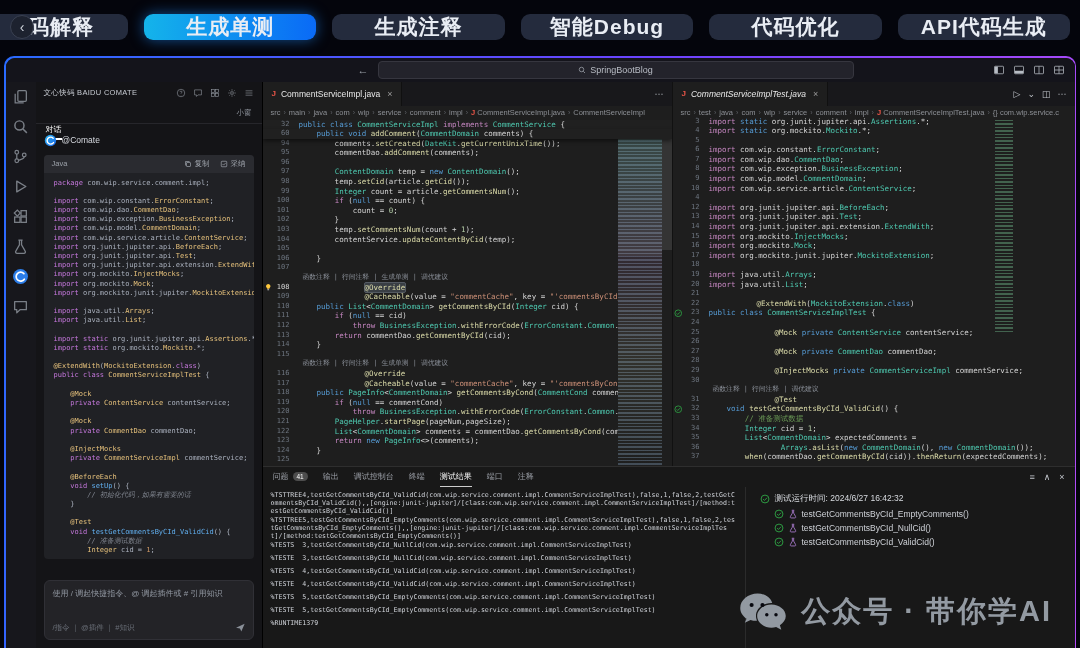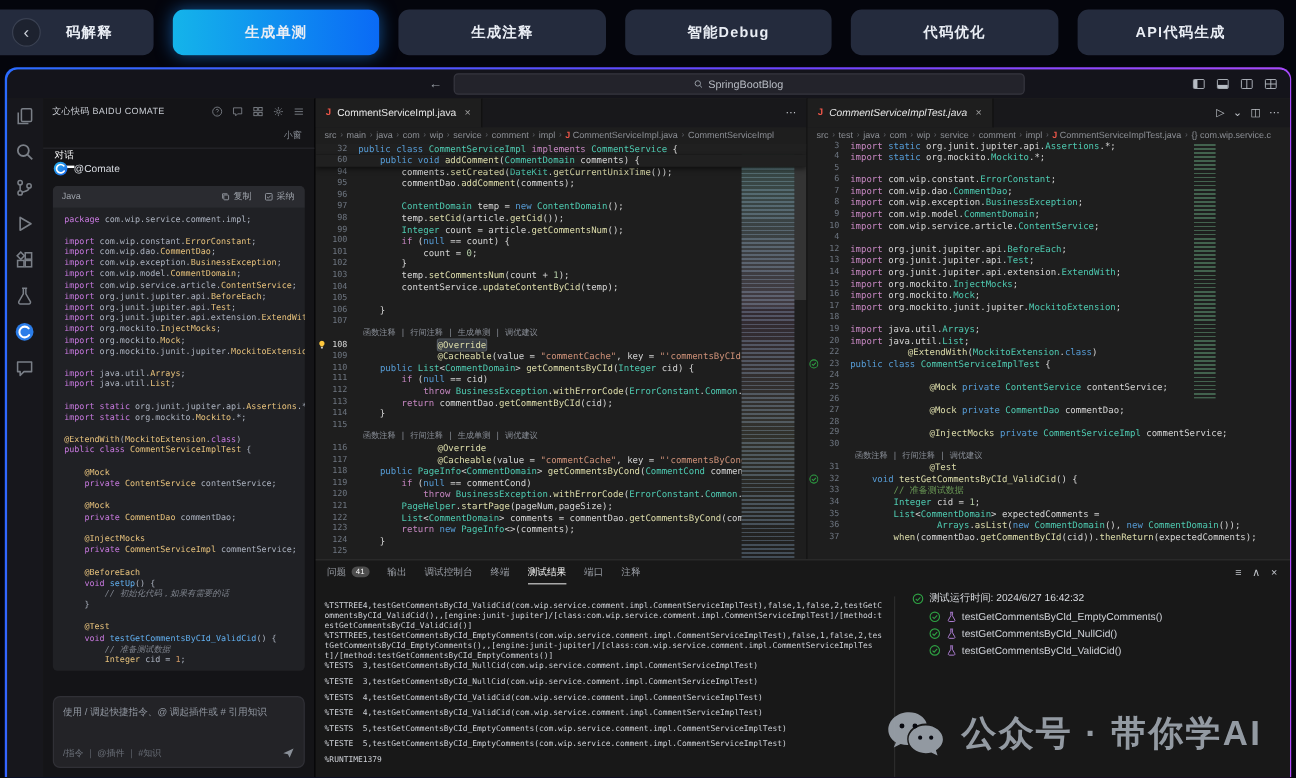--- a/index.html
+++ b/index.html
@@ -1,21 +1,21 @@
 <!DOCTYPE html>
 <html><head>
 <meta charset="utf-8">
 <style>
   *{margin:0;padding:0;box-sizing:border-box;}
   html,body{width:1080px;height:648px;overflow:hidden;background:#04050c;font-family:"Liberation Sans",sans-serif;}
   .screen{position:relative;width:1080px;height:648px;background:#04050c;overflow:hidden;}
 
   
   .topbar{position:absolute;top:0;left:0;right:0;height:54px;display:flex;align-items:center;gap:16px;padding:0 10px 0 0;}
-  .tb-btn{height:38px;border-radius:9px;background:#242b3d;color:#e9edf4;font-size:12px;font-weight:700;
+  .tb-btn{height:26px;border-radius:9px;background:#242b3d;color:#e9edf4;font-size:21px;font-weight:700;
           display:flex;align-items:center;justify-content:center;flex:1;letter-spacing:1px;cursor:pointer;}
   .tb-btn.first{flex:none;width:128px;border-radius:0 9px 9px 0;justify-content:flex-end;padding-right:34px;}
   .tb-btn.active{background:linear-gradient(90deg,#14b4ea,#0a6af6);box-shadow:0 0 14px rgba(30,140,255,.55);}
   .back-circle{position:absolute;left:10px;top:15px;width:24px;height:24px;border-radius:50%;background:#1d222f;
                border:1px solid #3a4152;color:#cfd4dc;font-size:14px;display:flex;align-items:center;justify-content:center;z-index:5;cursor:pointer;}
 
   
   .win-border{position:absolute;top:56px;left:4px;right:4px;bottom:0;border-radius:10px 10px 0 0;padding:1.5px 1.5px 0 1.5px;
               background:linear-gradient(100deg,#2a6bff,#6b43ff 55%,#b44bf8);}
   .window{position:relative;width:100%;height:100%;border-radius:9px 9px 0 0;background:#1f1f1f;overflow:hidden;}
@@ -96,21 +96,21 @@
     repeating-linear-gradient(180deg,rgba(120,200,150,.4) 0 1.4px,transparent 1.4px 3.4px);height:212px;bottom:auto;}
 
   
   .bpanel{position:absolute;left:257px;right:0;top:408px;bottom:0;background:#181818;border-top:1px solid #2e2e2e;}
   .bp-tabs{height:20px;display:flex;align-items:center;gap:15px;padding:0 10px;font-size:8px;color:#9a9ea6;}
   .bp-tab{display:flex;align-items:center;gap:4px;cursor:pointer;height:20px;}
   .bp-tab.active{color:#fff;font-weight:400;border-bottom:1.5px solid #ccc;}
   .bp-badge{background:#4d4d4d;color:#fff;font-size:6.5px;border-radius:7px;padding:1px 4px;font-weight:400;}
   .bp-icons{margin-left:auto;display:flex;gap:9px;color:#c0c4ca;font-size:9px;align-items:center;}
   .bp-icons span{cursor:pointer;}
-  .bp-output{position:absolute;left:0;top:30px;bottom:0;width:483px;padding:4px 8px 0 8px;overflow:hidden;
+  .bp-output{position:absolute;left:0;top:20px;bottom:0;width:483px;padding:4px 8px 0 8px;overflow:hidden;
              font-family:"DejaVu Sans Mono",monospace;font-size:6.6px;line-height:8px;color:#cfd2d8;
              white-space:pre-wrap;word-break:break-all;border-right:1px solid #2b2b2b;}
   .bp-output .blk{margin-bottom:1px;}
   .bp-output .ln{margin-bottom:5px;}
   .bp-results{position:absolute;left:483px;right:0;top:20px;bottom:0;padding:6px 0 0 14px;overflow:hidden;}
   .res-head{display:flex;align-items:center;gap:5px;color:#d8dbe0;font-size:8.5px;margin-bottom:4px;}
   .res-item{display:flex;align-items:center;gap:4px;color:#cfd2d8;font-size:8.5px;margin:0 0 4px 14px;cursor:pointer;}
   .cicon{width:10px;height:10px;flex:none;}
   .bicon{width:10px;height:10px;flex:none;}
 
@@ -476,20 +476,21 @@
               <div class="edrow"><span class="glyph"></span><span class="num">4</span><span class="txt">&nbsp;</span></div>
               <div class="edrow"><span class="glyph"></span><span class="num">12</span><span class="txt"><span class="k">import</span> org.junit.jupiter.api.<span class="y">BeforeEach</span>;</span></div>
               <div class="edrow"><span class="glyph"></span><span class="num">13</span><span class="txt"><span class="k">import</span> org.junit.jupiter.api.<span class="y">Test</span>;</span></div>
               <div class="edrow"><span class="glyph"></span><span class="num">14</span><span class="txt"><span class="k">import</span> org.junit.jupiter.api.extension.<span class="y">ExtendWith</span>;</span></div>
               <div class="edrow"><span class="glyph"></span><span class="num">15</span><span class="txt"><span class="k">import</span> org.mockito.<span class="y">InjectMocks</span>;</span></div>
               <div class="edrow"><span class="glyph"></span><span class="num">16</span><span class="txt"><span class="k">import</span> org.mockito.<span class="y">Mock</span>;</span></div>
               <div class="edrow"><span class="glyph"></span><span class="num">17</span><span class="txt"><span class="k">import</span> org.mockito.junit.jupiter.<span class="y">MockitoExtension</span>;</span></div>
               <div class="edrow"><span class="glyph"></span><span class="num">18</span><span class="txt">&nbsp;</span></div>
               <div class="edrow"><span class="glyph"></span><span class="num">19</span><span class="txt"><span class="k">import</span> java.util.<span class="y">Arrays</span>;</span></div>
               <div class="edrow"><span class="glyph"></span><span class="num">20</span><span class="txt"><span class="k">import</span> java.util.<span class="y">List</span>;</span></div>
+              <div class="edrow"><span class="glyph"></span><span class="num">21</span><span class="txt">&nbsp;</span></div>
               <div class="edrow"><span class="glyph"></span><span class="num">22</span><span class="txt"><span class="a">@ExtendWith</span>(<span class="y">MockitoExtension</span>.<span class="d">class</span>)</span></div>
               <div class="edrow"><span class="glyph"><svg viewBox="0 0 16 16">
                     <circle cx="8" cy="8" r="6.3" fill="none" stroke="#2ea043" stroke-width="1.6"></circle>
                     <path d="M5 8.2l2.1 2.1L11.2 6" stroke="#2ea043" stroke-width="1.6" fill="none"></path>
                   </svg></span><span class="num">23</span><span class="txt"><span class="d">public</span> <span class="d">class</span> <span class="y">CommentServiceImplTest</span> {</span></div>
               <div class="edrow"><span class="glyph"></span><span class="num">24</span><span class="txt">&nbsp;</span></div>
               <div class="edrow"><span class="glyph"></span><span class="num">25</span><span class="txt">    <span class="a">@Mock</span> <span class="d">private</span> <span class="y">ContentService</span> contentService;</span></div>
               <div class="edrow"><span class="glyph"></span><span class="num">26</span><span class="txt">&nbsp;</span></div>
               <div class="edrow"><span class="glyph"></span><span class="num">27</span><span class="txt">    <span class="a">@Mock</span> <span class="d">private</span> <span class="y">CommentDao</span> commentDao;</span></div>
               <div class="edrow"><span class="glyph"></span><span class="num">28</span><span class="txt">&nbsp;</span></div>

